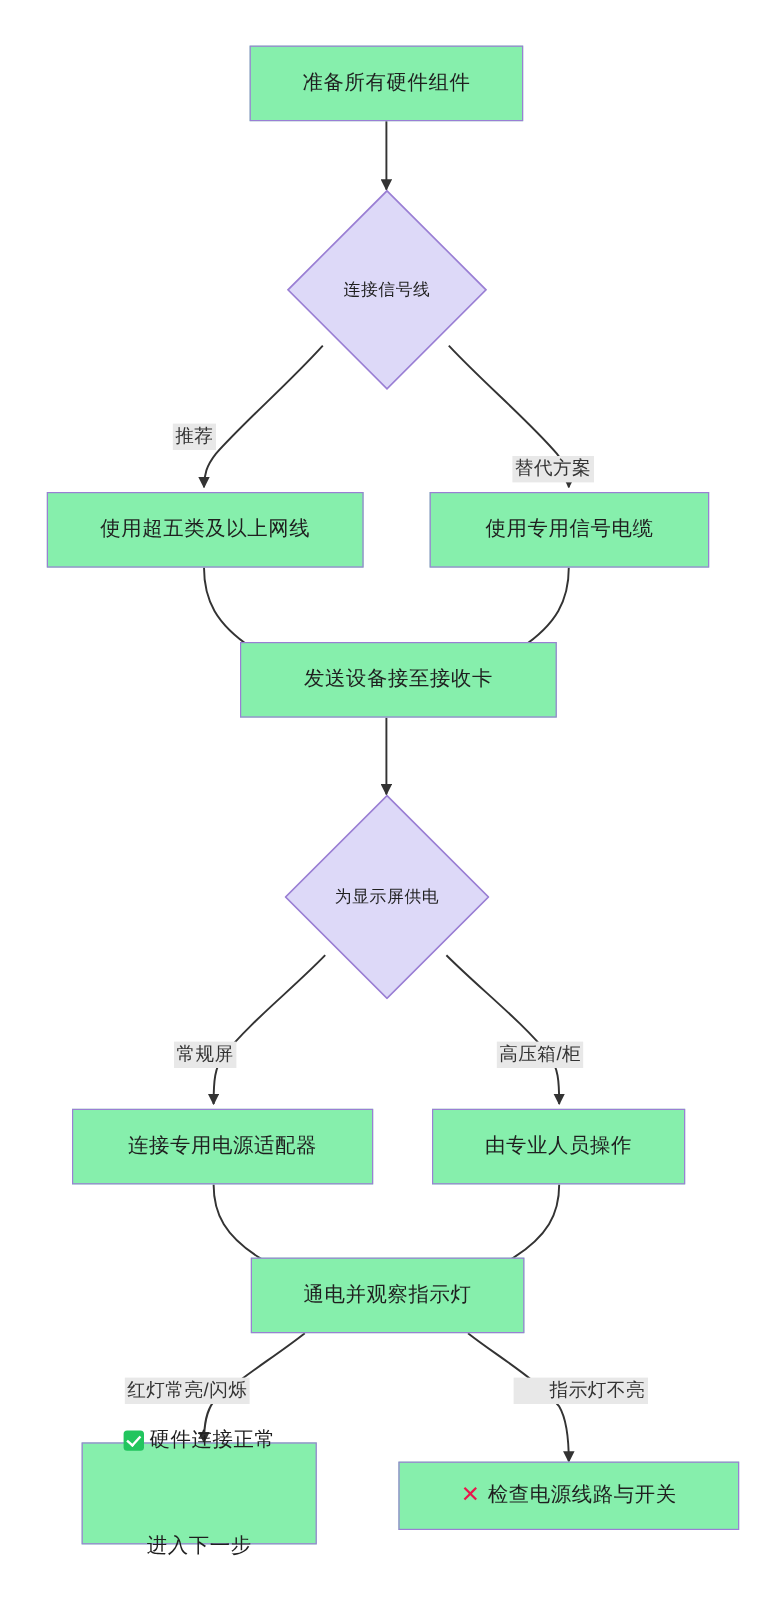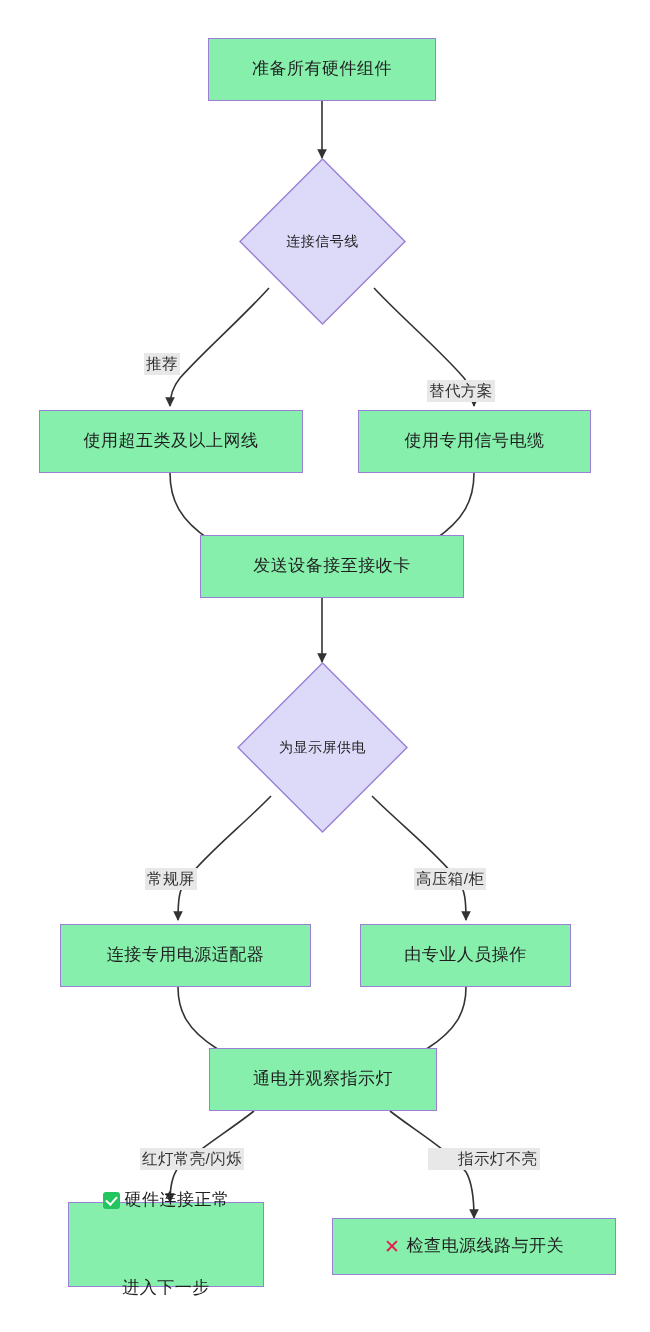--- a/index.html
+++ b/index.html
@@ -182,21 +182,21 @@
   </div>
 
   <div class="node" style="left:360px; top:924px; width:211px; height:63px;">
     <span>由专业人员操作</span>
   </div>
 
   <div class="node" style="left:209px; top:1048px; width:228px; height:63px;">
     <span>通电并观察指示灯</span>
   </div>
 
-  <div class="edge-label" style="left:104px; top:1148px;margin-left:36px;">红灯常亮/闪烁</div>
+  <div class="edge-label" style="left:104px; top:1148px;">红灯常亮/闪烁</div>
   <div class="edge-label" style="left:428px; top:1148px;padding-left:30px;">指示灯不亮</div>
 
   <div class="node" style="left:68px; top:1202px; width:196px; height:85px; flex-direction:column;gap:40px;">
     <div style="display:flex;align-items:center;justify-content:center;">
       <span class="mark mark-ok"></span>
       <span>硬件连接正常</span>
     </div>
     <div style="margin-top:2px;">
       <span>进入下一步</span>
     </div>

